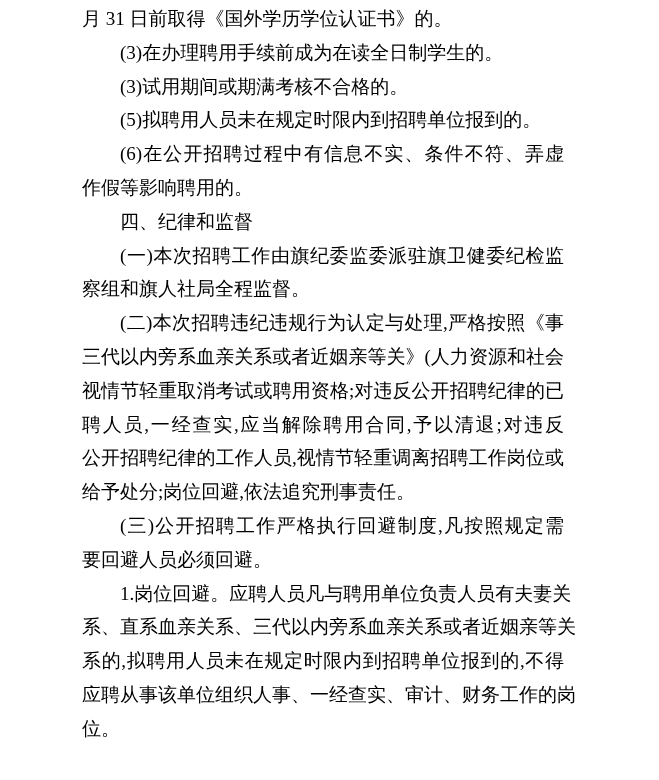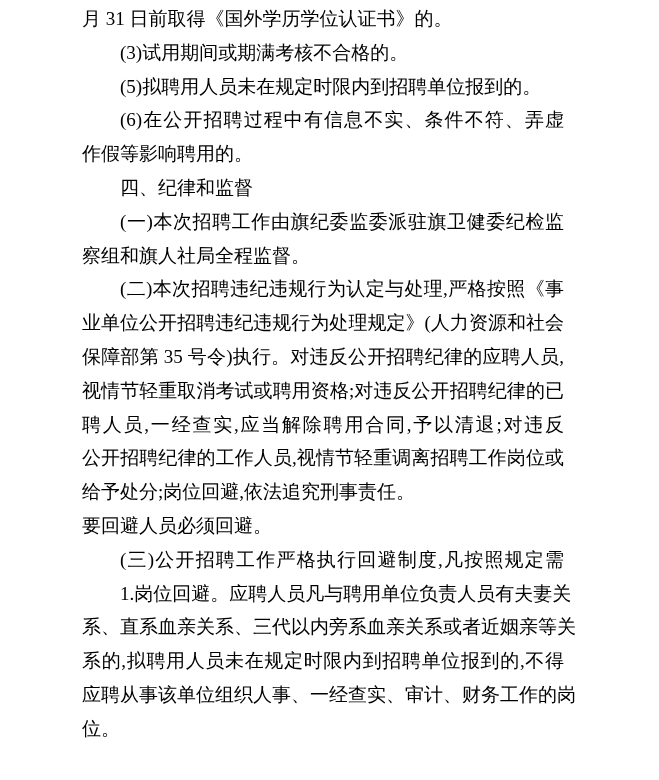--- a/index.html
+++ b/index.html
@@ -37,35 +37,35 @@
     text-align-last: justify; 
   }
   .line.bold { font-weight: normal; }
 </style>
 </head>
 <body style="background: rgb(255, 255, 255);">
 
 <div class="page">
   <div class="text-column" id="doc-body" style="color: rgb(0, 0, 0);">
       <div class="line">月 31 日前取得《国外学历学位认证书》的。</div>
+      <div class="line indent">(3)在办理聘用手续前成为在读全日制学生的。</div>
       <div class="line indent">(3)试用期间或期满考核不合格的。</div>
       <div class="line indent">(5)拟聘用人员未在规定时限内到招聘单位报到的。</div>
       <div class="line indent justify">(6)在公开招聘过程中有信息不实、条件不符、弄虚</div>
       <div class="line">作假等影响聘用的。</div>
       <div class="line indent bold">四、纪律和监督</div>
       <div class="line indent justify">(一)本次招聘工作由旗纪委监委派驻旗卫健委纪检监</div>
       <div class="line">察组和旗人社局全程监督。</div>
       <div class="line indent justify">(二)本次招聘违纪违规行为认定与处理,严格按照《事</div>
-      <div class="line justify">业单位公开招聘违纪违规行为处理规定》(人力资源和社会</div>
-      <div class="line justify">保障部第 35 号令)执行。对违反公开招聘纪律的应聘人员,</div>
+      <div class="line justify">三代以内旁系血亲关系或者近姻亲等关》(人力资源和社会</div>
       <div class="line justify">视情节轻重取消考试或聘用资格;对违反公开招聘纪律的已</div>
       <div class="line justify">聘人员,一经查实,应当解除聘用合同,予以清退;对违反</div>
       <div class="line justify">公开招聘纪律的工作人员,视情节轻重调离招聘工作岗位或</div>
       <div class="line">给予处分;岗位回避,依法追究刑事责任。</div>
+      <div class="line indent justify">(三)公开招聘工作严格执行回避制度,凡按照规定需</div>
       <div class="line">要回避人员必须回避。</div>
-      <div class="line indent justify">(三)公开招聘工作严格执行回避制度,凡按照规定需</div>
       <div class="line indent justify">1.岗位回避。应聘人员凡与聘用单位负责人员有夫妻关</div>
       <div class="line justify">系、直系血亲关系、三代以内旁系血亲关系或者近姻亲等关</div>
       <div class="line justify">系的,拟聘用人员未在规定时限内到招聘单位报到的,不得</div>
       <div class="line justify">应聘从事该单位组织人事、一经查实、审计、财务工作的岗</div>
       <div class="line">位。</div>
     </div>
 </div>
 
 </body></html>

